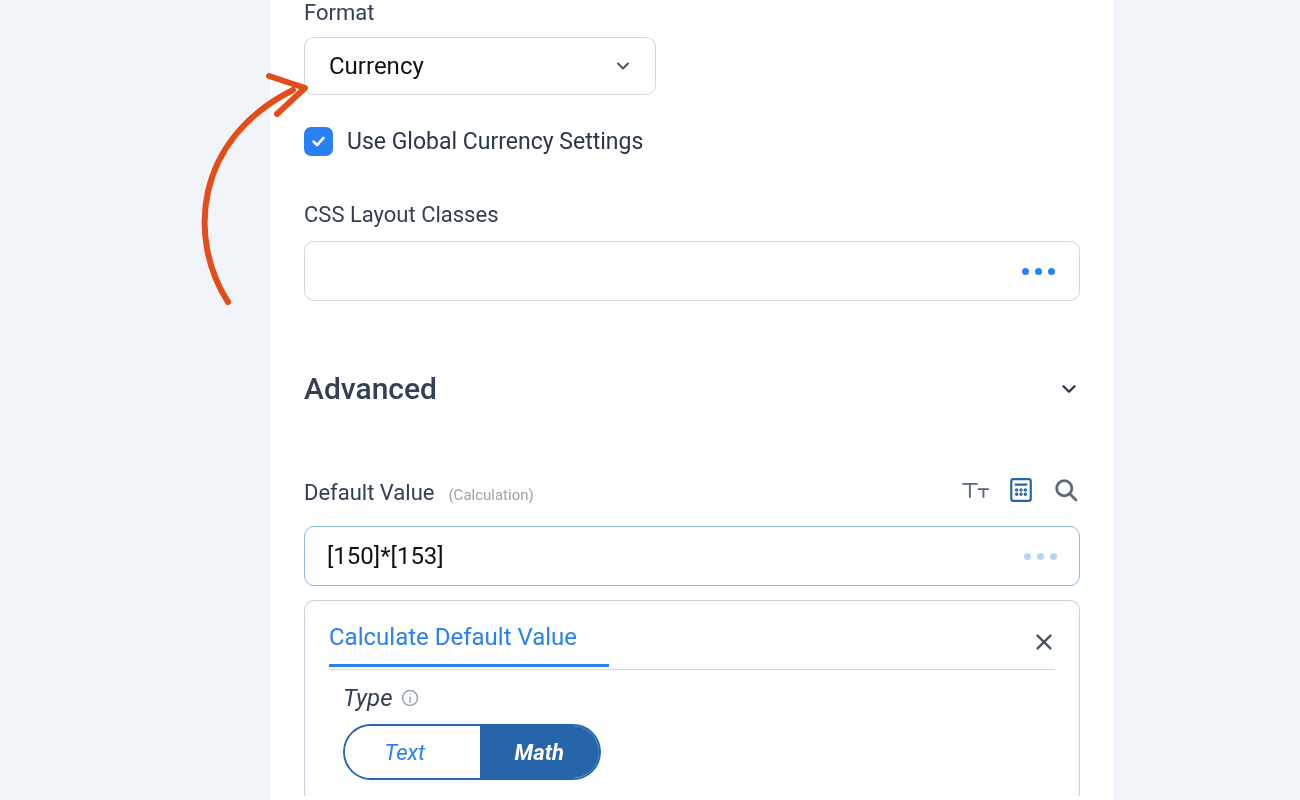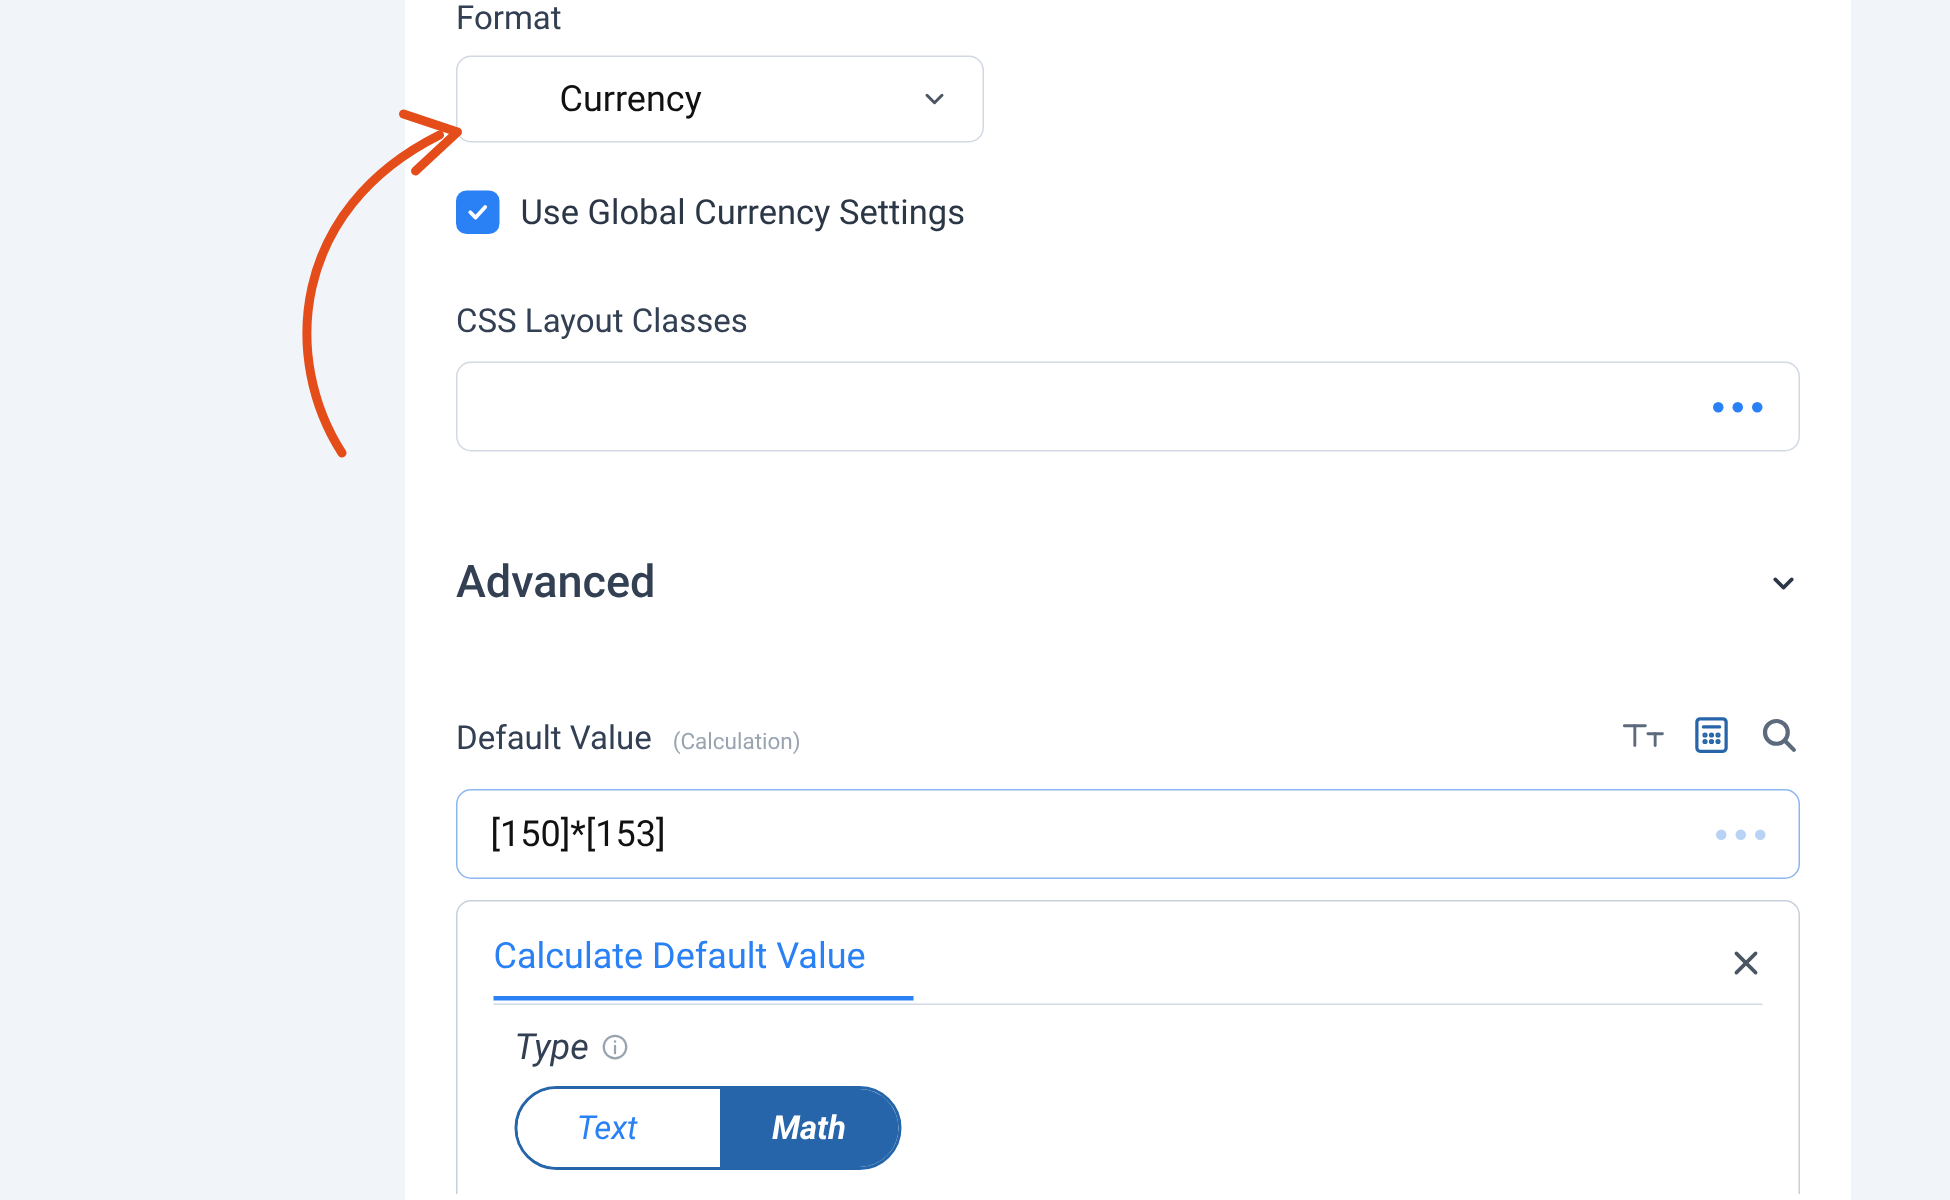--- a/index.html
+++ b/index.html
@@ -22,21 +22,21 @@
     background:var(--bg);
     font-family:-apple-system,BlinkMacSystemFont,"Segoe UI",Roboto,Helvetica,Arial,sans-serif;
     color:var(--text);
     width:1300px;height:800px;overflow:hidden;
     position:relative;
     -webkit-font-smoothing:antialiased;
   }
   .panel{
     position:absolute;
     left:270px; top:0;
-    width:964px; height:800px;
+    width:844px; height:800px;
     background:var(--panel);
   }
   .inner{
     position:relative;
     padding:0 34px 0 34px;
   }
   .field-label{
     font-size:22px;
     color:var(--label);
     margin-top:0;
@@ -45,21 +45,21 @@
   
   .select-wrap{
     width:352px;height:58px;
     border:1px solid var(--border);
     border-radius:10px;
     display:flex;align-items:center;justify-content:space-between;
     padding:0 22px 0 24px;
     cursor:pointer;
     background:#fff;
   }
-  .select-value{font-size:24px;color:#111;margin-left:44px;}
+  .select-value{font-size:24px;color:#111;}
   .chev svg{display:block;}
   
   .check-row{display:flex;align-items:center;gap:14px;margin-top:32px;}
   .checkbox{
     width:29px;height:29px;border-radius:7px;background:var(--blue);
     display:flex;align-items:center;justify-content:center;flex:none;
   }
   .checkbox svg{width:17px;height:17px;}
   .check-label{font-size:23px;color:var(--text);}
   

